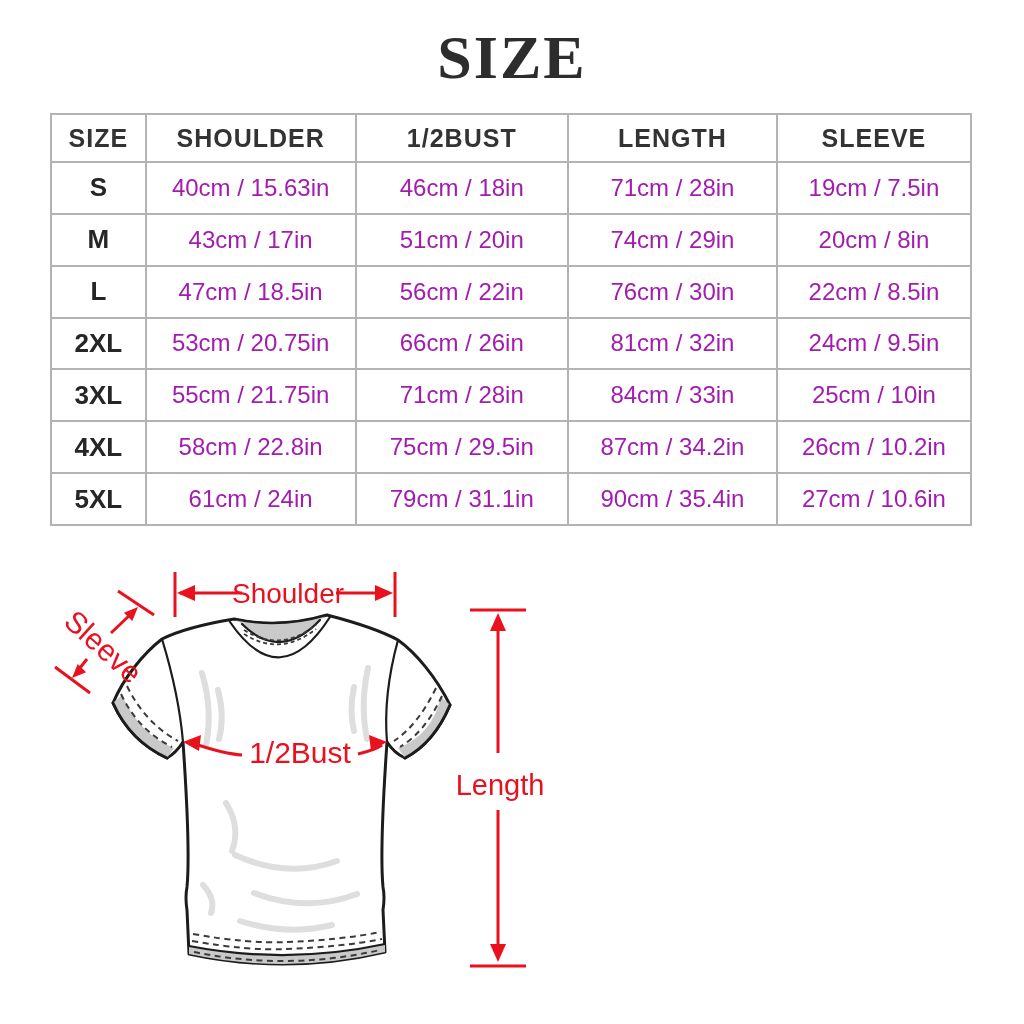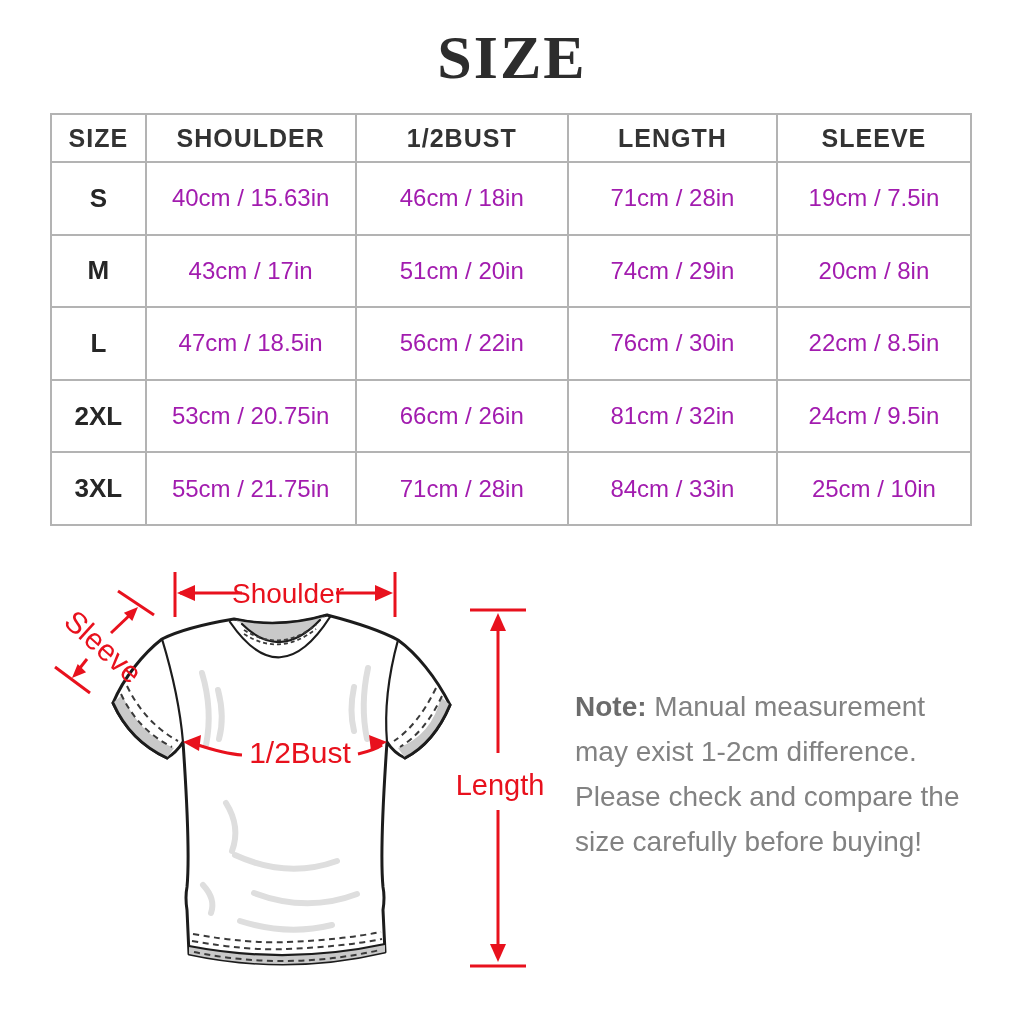--- a/index.html
+++ b/index.html
@@ -87,20 +87,34 @@
           <td>81cm / 32in</td>
           <td>24cm / 9.5in</td>
         </tr>
         <tr>
           <td class="size-col">3XL</td>
           <td>55cm / 21.75in</td>
           <td>71cm / 28in</td>
           <td>84cm / 33in</td>
           <td>25cm / 10in</td>
         </tr>
+        <tr>
+          <td class="size-col">4XL</td>
+          <td>58cm / 22.8in</td>
+          <td>75cm / 29.5in</td>
+          <td>87cm / 34.2in</td>
+          <td>26cm / 10.2in</td>
+        </tr>
+        <tr>
+          <td class="size-col">5XL</td>
+          <td>61cm / 24in</td>
+          <td>79cm / 31.1in</td>
+          <td>90cm / 35.4in</td>
+          <td>27cm / 10.6in</td>
+        </tr>
       </tbody>
   </table>
 
   <svg class="diagram" width="540" height="469" viewBox="0 0 540 469">
 
     <g>
 
       <path class="sil" d="M204,64
         C180,68 152,74 132,84
         C114,98 94,122 83,148
@@ -188,17 +202,14 @@
       <path class="red-line" d="M440,55 L496,55"></path>
       <polygon class="red-fill" points="468,58 460,76 476,76"></polygon>
       <path class="red-line" d="M468,74 L468,198"></path>
       <text class="red-text" x="470" y="240" text-anchor="middle" font-size="29">Length</text>
       <path class="red-line" d="M468,255 L468,390"></path>
       <polygon class="red-fill" points="468,407 460,389 476,389"></polygon>
       <path class="red-line" d="M440,411 L496,411"></path>
     </g>
   </svg>
 
-  <div class="note">
-    <span class="note-label">Note:</span><span> Manual measurement may exist 1-2cm difference. Please check and compare the size carefully before buying!</span>
-  </div>
 
 </div>
 
 </body></html>

